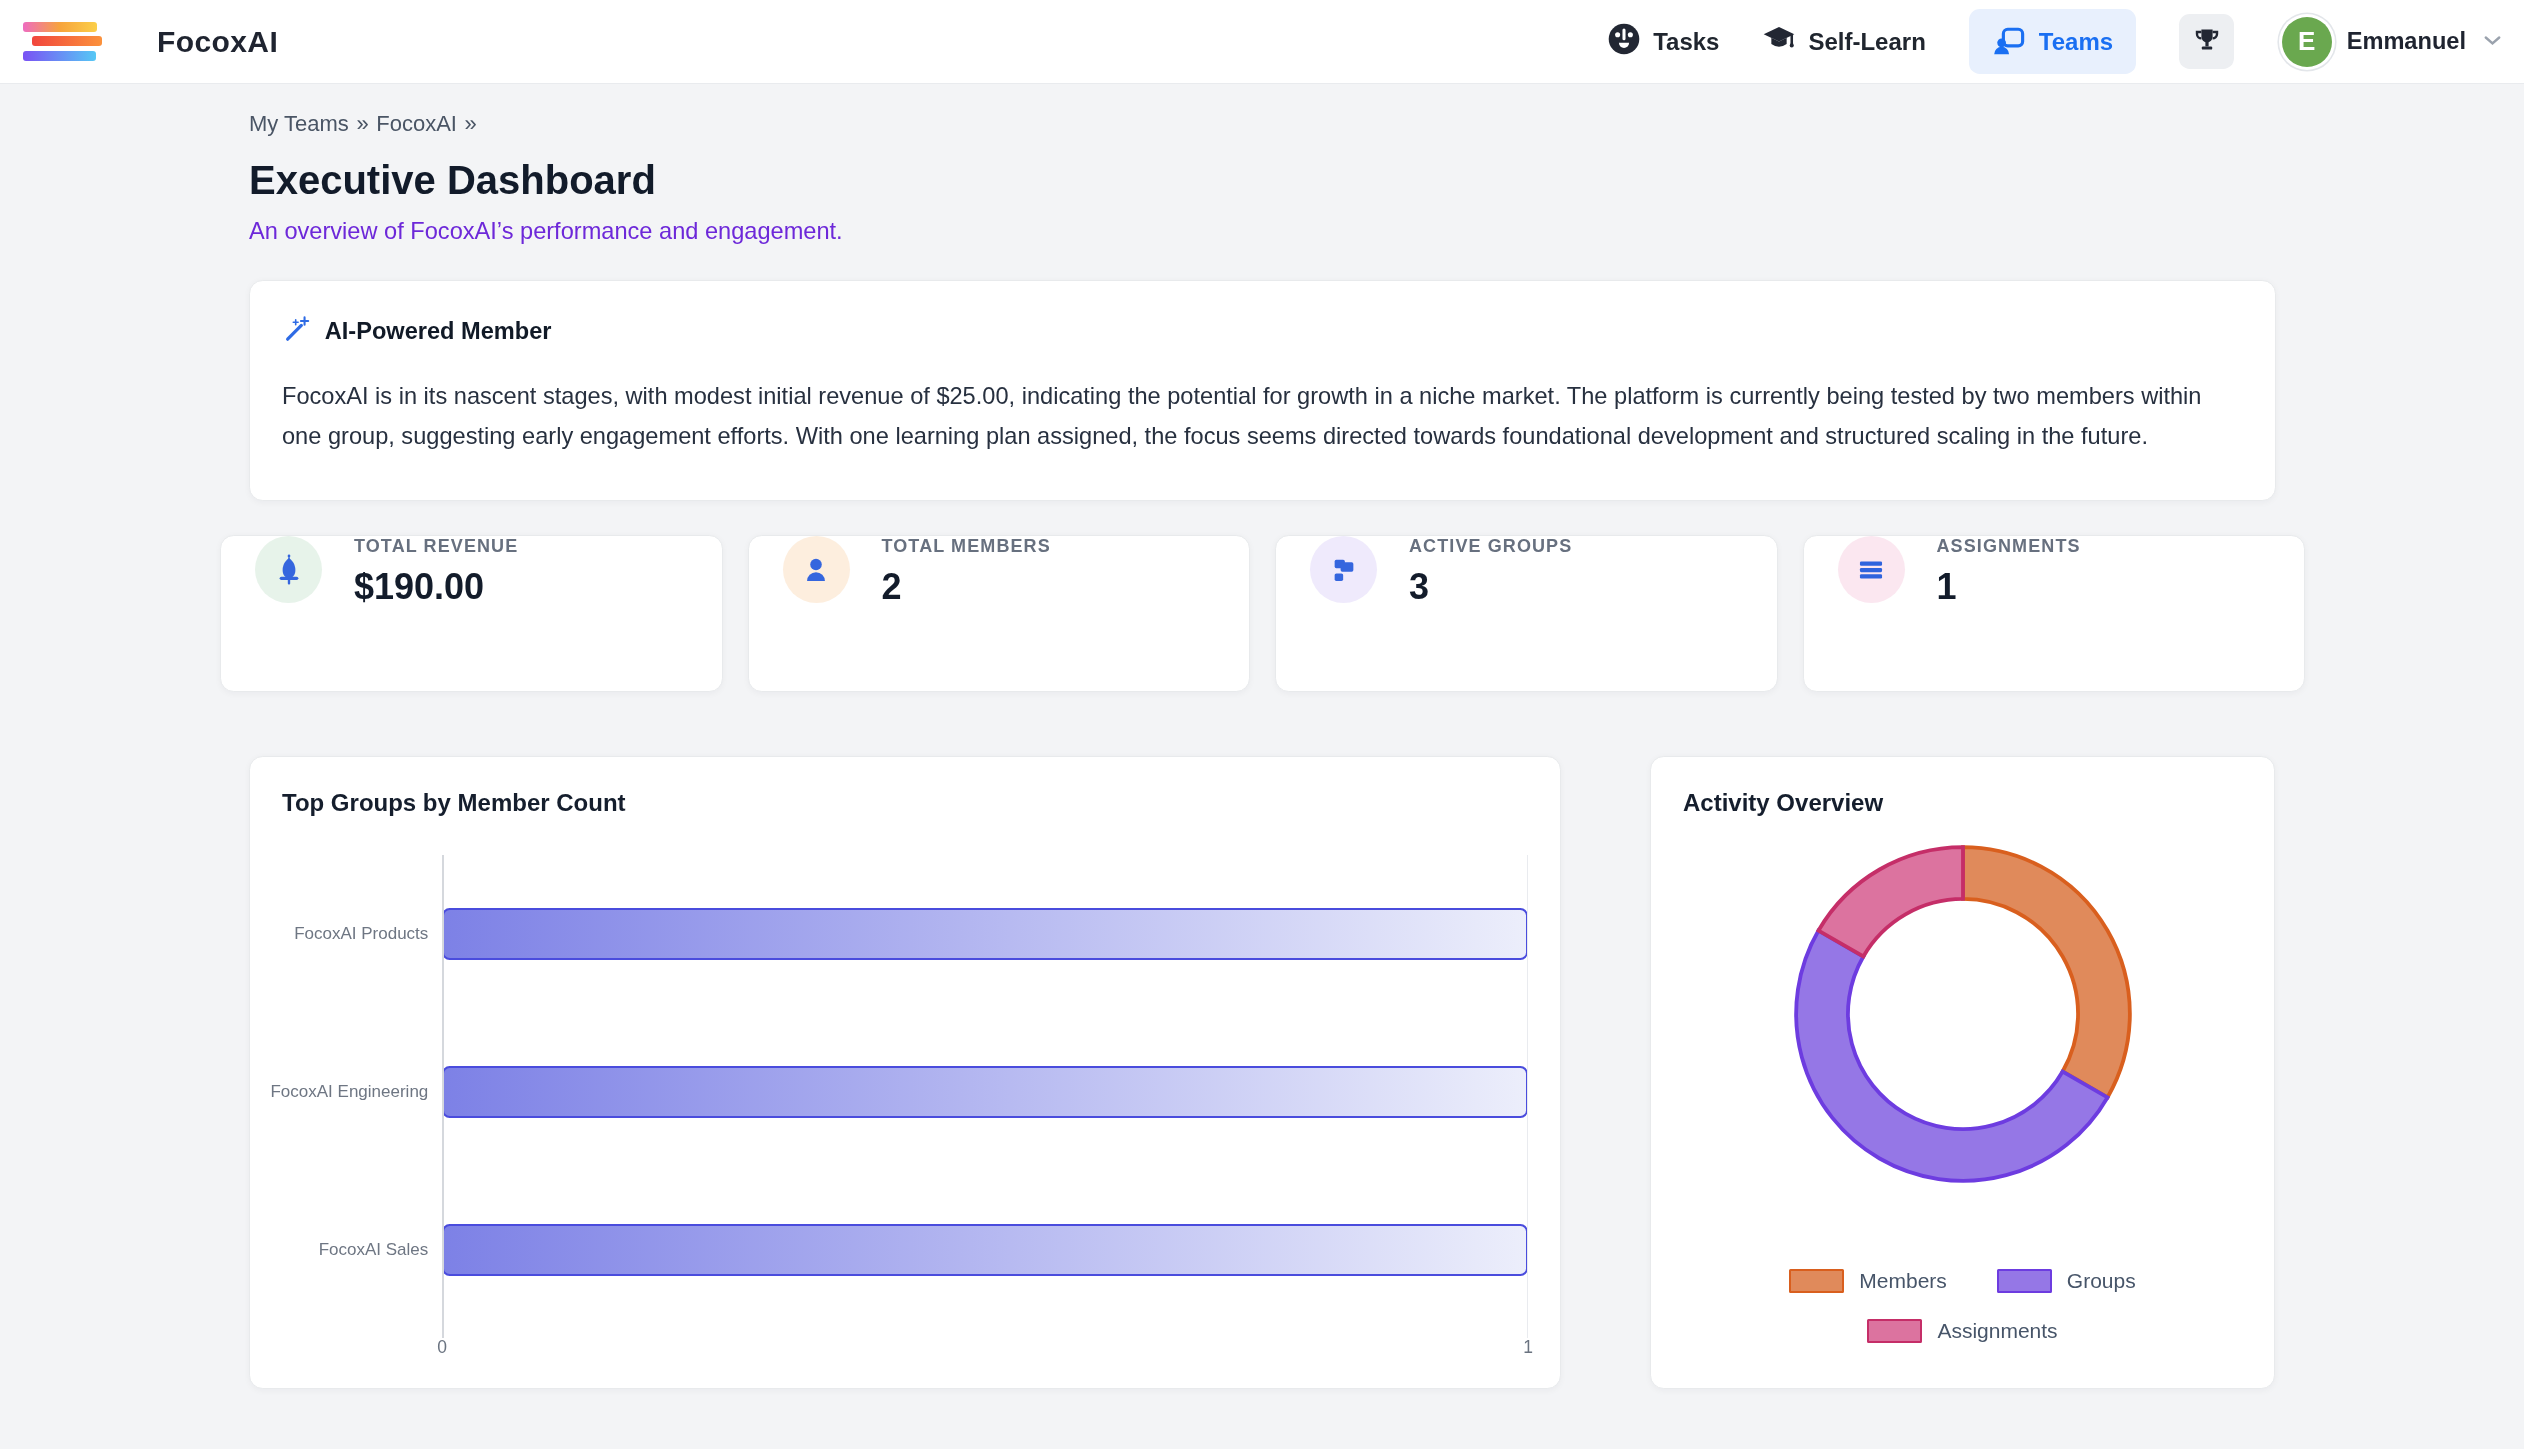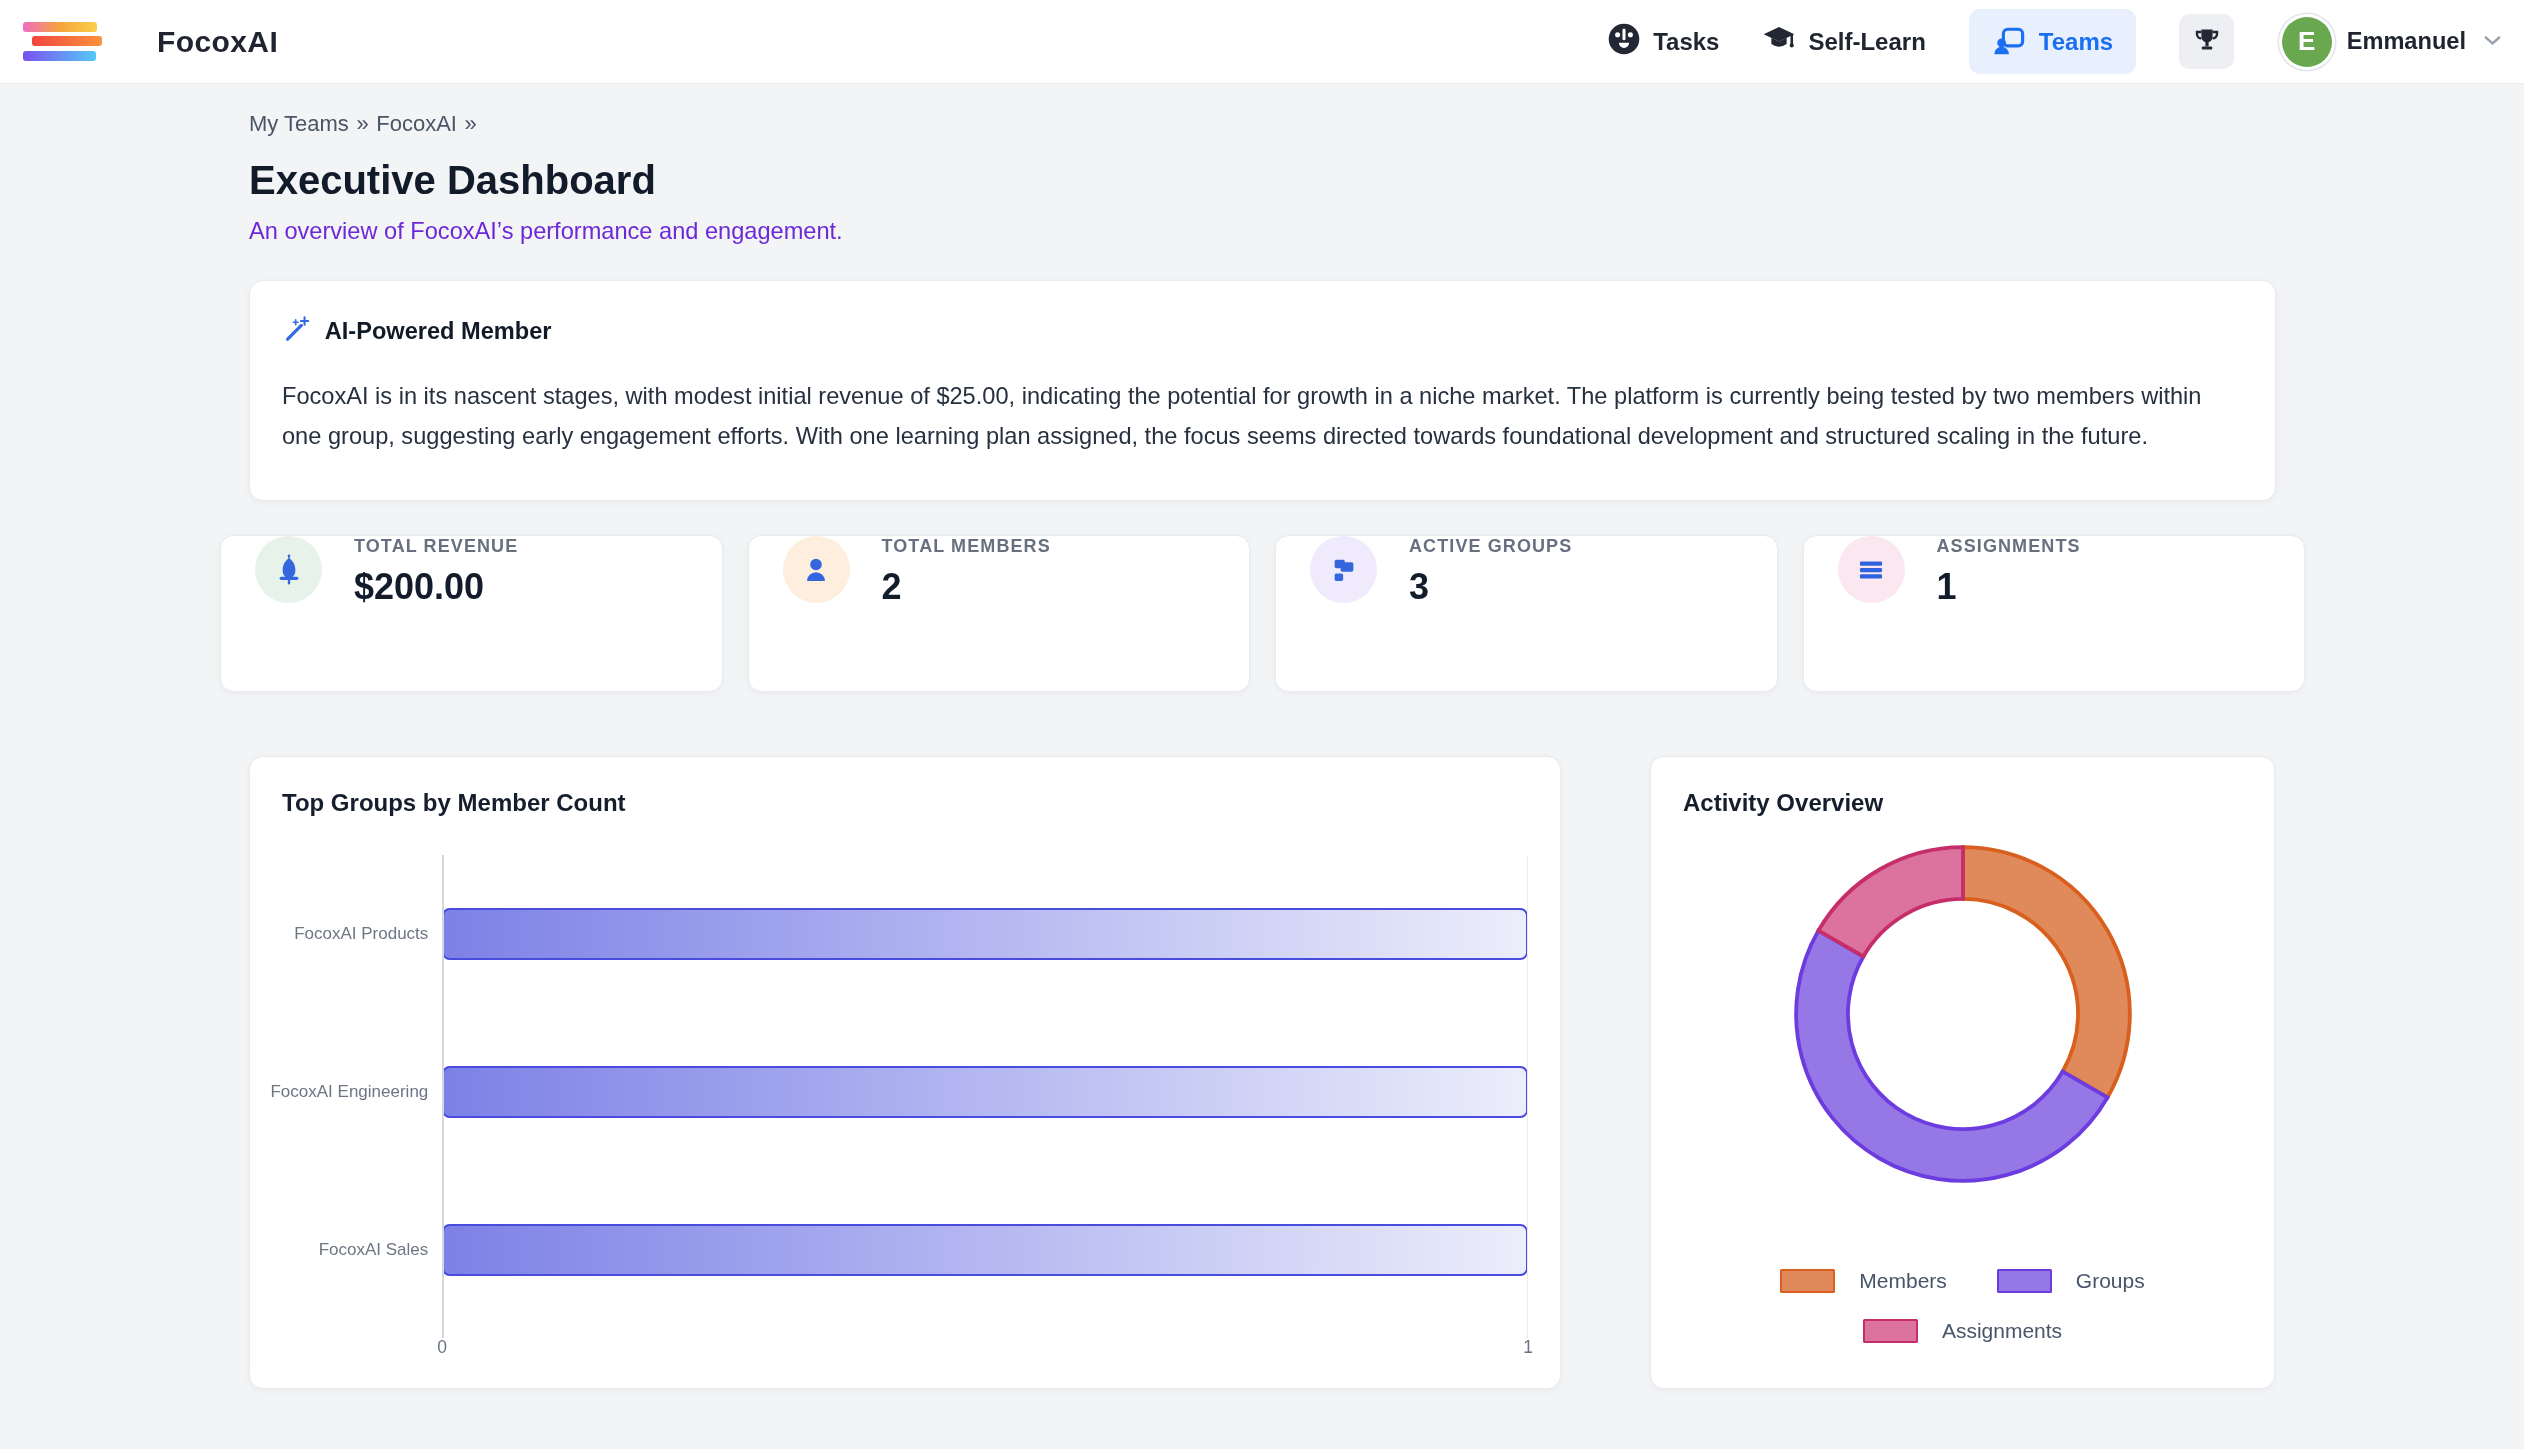--- a/index.html
+++ b/index.html
@@ -73,21 +73,21 @@
   .bar-cell { height:158px; display:flex; align-items:center; }
   .bar { height:52px; border:2.3px solid #4a4cdd; border-radius:7.6px;
     background:linear-gradient(90deg,#7d81e6,#eceefb); }
   .ticks { position:relative; margin-left:160px; height:34px; }
   .tick { position:absolute; top:7.6px; transform:translateX(-50%); font-size:17.5px; color:#6a7380; }
 
   
   .donut-wrap { display:flex; justify-content:center; margin-top:21px; }
   .legend { margin-top:79px; display:flex; flex-direction:column; align-items:center; gap:26px; }
   .legend-row { display:flex; gap:50px; }
-  .legend-item { display:flex; align-items:center; gap:24px; cursor:pointer; }
+  .legend-item { display:flex; align-items:center; gap:15px; cursor:pointer; }
   .swatch { width:55px; height:23.6px; border-radius:1.5px; border:2.3px solid; }
   .legend-label { font-size:21px; color:#475569; }
 </style>
 </head>
 <body>
 
 <header class="topbar">
   <div class="brand">
     <span class="logo">
       <i class="l1"></i>
@@ -189,21 +189,21 @@
         <svg width="34" height="34" viewBox="0 0 40 40">
           <circle cx="20" cy="3.5" r="1.6" fill="#3566de"></circle>
           <rect x="19.2" y="4.5" width="1.6" height="3" fill="#3566de"></rect>
           <path d="M20 6 C26 10.5 27.5 16 27.5 20 C27.5 26.5 24 29.5 20 29.5 C16 29.5 12.5 26.5 12.5 20 C12.5 16 14 10.5 20 6 Z" fill="#3566de"></path>
           <rect x="9" y="27.8" width="22" height="4" rx="2" fill="#3566de"></rect>
           <rect x="18.6" y="30" width="2.8" height="7" rx="1.2" fill="#3566de"></rect>
         </svg>
       </span>
       <div>
         <div class="stat-label">TOTAL REVENUE</div>
-        <div class="stat-value">$200.00</div>
+        <div class="stat-value">$190.00</div>
       </div>
     </article>
 
     <article class="card stat-card">
       <span class="stat-icon bg-peach">
         <svg width="34" height="34" viewBox="0 0 40 40">
           <circle cx="20" cy="13.5" r="6.8" fill="#3566de"></circle>
           <path d="M9.5 33 a10.5 10.5 0 0 1 21 0 z" fill="#3566de"></path>
         </svg>
       </span>

